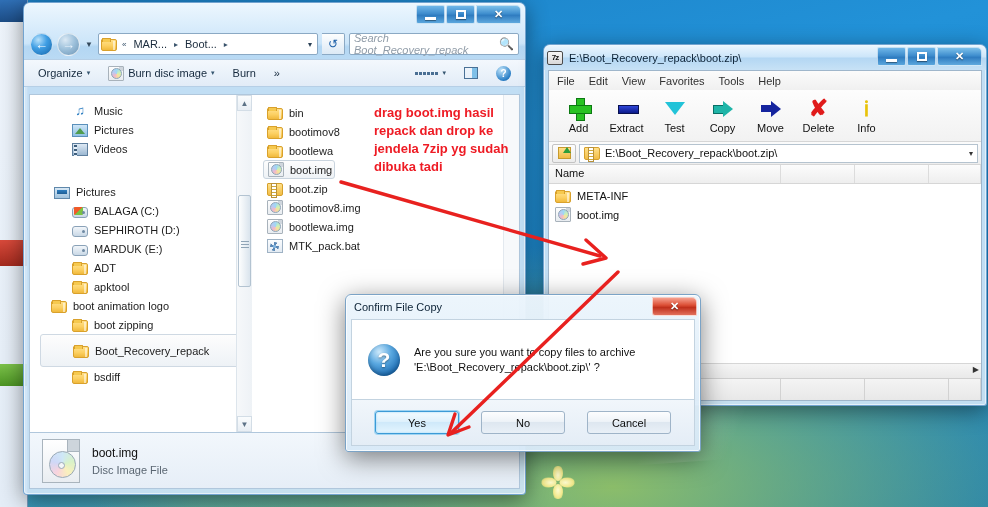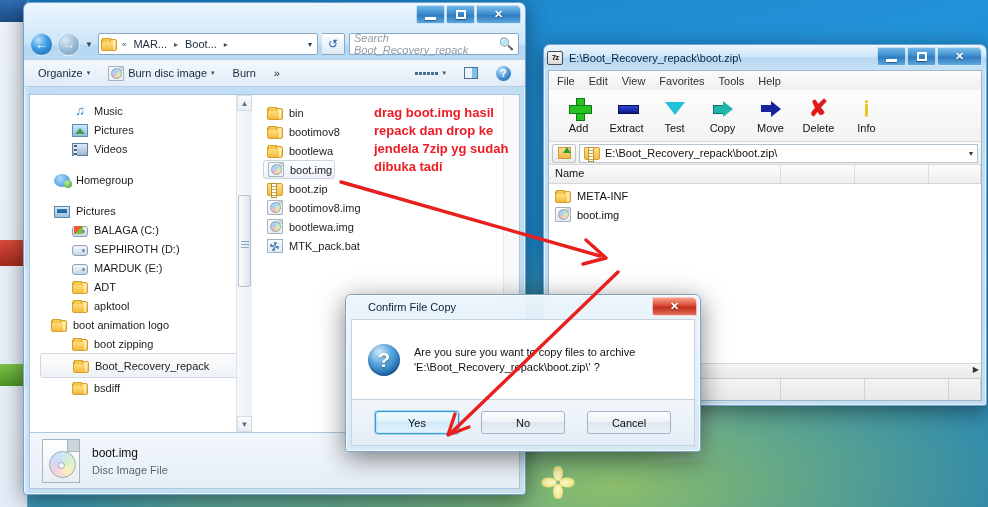--- a/index.html
+++ b/index.html
@@ -136,21 +136,21 @@
   }
 
   .exp-body{ position:absolute; left:5px; right:5px; top:91px; bottom:62px; display:flex; background:#fff; border:1px solid #b0c7dc; border-bottom:none;}
   .navpane{ width:222px; background:#fff; position:relative; overflow:hidden; }
   .navlist{ padding:6px 0 0 0; }
   .navrow{ display:flex; align-items:center; gap:6px; height:19px; padding-left:30px; font-size:11px; color:#1c1c1c; }
   .navrow.lvl0{ padding-left:24px; font-weight:normal; }
   .navrow.lvl1{ padding-left:42px; }
   .navrow.sel{
     background:linear-gradient(180deg,#fdfdfd,#eef2f6);
-    border:1px solid #cfd9e3; border-radius:3px; margin:0 6px 0 10px; padding-left:32px; height:25px;
+    border:1px solid #cfd9e3; border-radius:3px; margin:0 6px 0 10px; padding-left:32px; height:33px;
   }
   .navgap{ height:12px; }
 
   .ico{ width:16px;height:16px;flex:0 0 16px;position:relative;}
   .ico.folder{
     background:linear-gradient(180deg,#ffe08a 0%,#fcd062 55%,#f0b93c 100%);
     border:1px solid #d9a12c; border-radius:1px 2px 2px 2px; height:12px;margin-top:2px;
   }
   .ico.folder:after{ content:""; position:absolute; left:0;top:-2px;width:7px;height:3px;background:#f6c94f;border:1px solid #d9a12c;border-bottom:none;border-radius:1px 1px 0 0;}
   .ico.folder:before{ content:""; position:absolute; right:1px; top:1px; width:2px; height:9px; background:rgba(255,255,255,.55);}
@@ -303,21 +303,21 @@
 
   
   #dialog{
     position:absolute; left:345px; top:294px; width:356px; height:158px;
     border-radius:6px 6px 3px 3px;
     background:linear-gradient(180deg,rgba(236,245,252,0.97),rgba(216,233,247,0.97));
     border:1px solid #7ba3c6;
     box-shadow:0 6px 26px rgba(0,0,0,0.5), inset 0 0 0 1px rgba(255,255,255,0.75);
     z-index:70;
   }
-  #dlg-title{ height:24px; display:flex; align-items:center; padding-left:22px; font-size:11px; color:#0c2236; position:relative;}
+  #dlg-title{ height:24px; display:flex; align-items:center; padding-left:8px; font-size:11px; color:#0c2236; position:relative;}
   #dlg-title .wbtns{ right:3px; top:2px;}
   .dlg-body{
     position:absolute; left:5px; right:5px; top:24px; bottom:51px;
     background:#fff; border:1px solid #c3d3e0;
     display:flex; align-items:center; gap:14px; padding:0 16px;
   }
   .qico{
     width:32px;height:32px;border-radius:50%;flex:0 0 32px;
     background:radial-gradient(circle at 35% 25%, #cde9fb 0%, #5aa8e0 38%, #1f6fb5 75%, #134f86 100%);
     color:#fff;font-size:21px;font-weight:bold;display:flex;align-items:center;justify-content:center;
@@ -458,24 +458,20 @@
         </div>
         <div class="navrow lvl1">
           <span class="ico pic"></span>
           <span>Pictures</span>
         </div>
         <div class="navrow lvl1">
           <span class="ico vid"></span>
           <span>Videos</span>
         </div>
         <div class="navgap"></div>
-        <div class="navrow lvl0">
-          <span class="ico home"></span>
-          <span>Homegroup</span>
-        </div>
         <div class="navgap"></div>
         <div class="navrow lvl0">
           <span class="ico comp"></span>
           <span>Pictures</span>
         </div>
         <div class="navrow lvl1">
           <span class="ico hdd win"></span>
           <span>BALAGA (C:)</span>
         </div>
         <div class="navrow lvl1">

